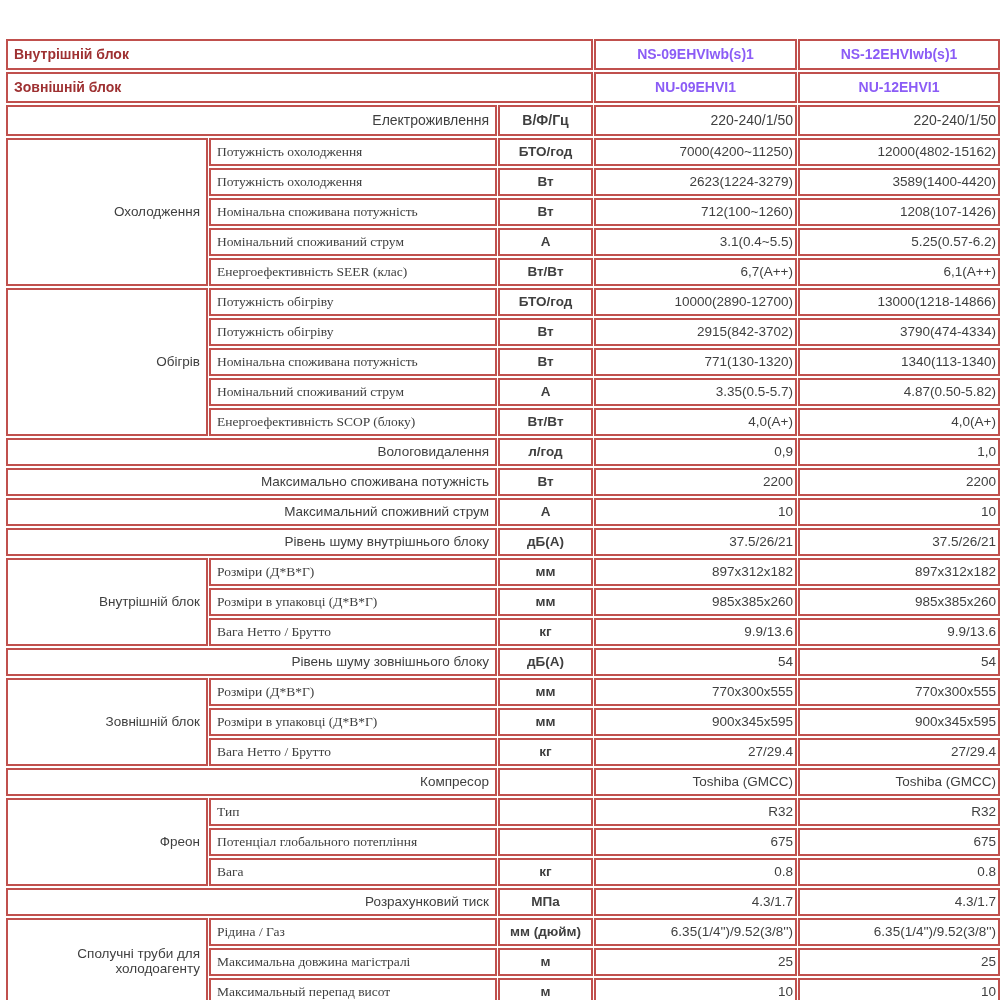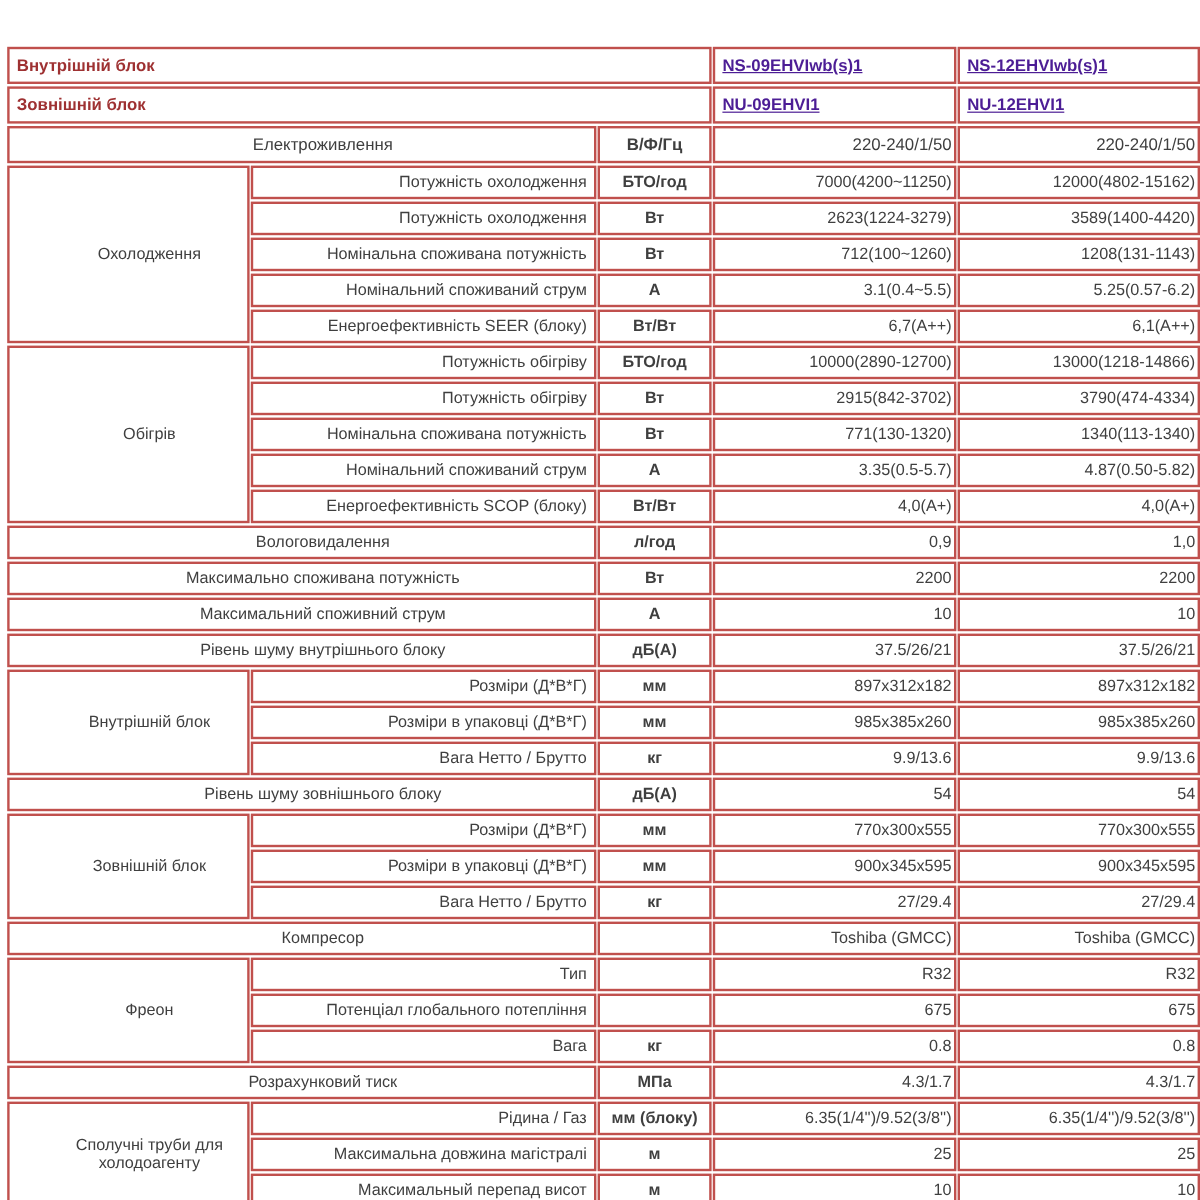--- a/index.html
+++ b/index.html
@@ -3,23 +3,23 @@
 <meta charset="utf-8">
 <style>
   html,body{margin:0;padding:0;background:#ffffff;}
   body{width:1000px;height:1000px;font-family:"Liberation Sans","DejaVu Sans",sans-serif;}
   .page{padding:37px 5px 0 5px;}
   table{border-collapse:separate;border-spacing:1px 2px;width:990px;table-layout:fixed;}
   td{border:2px solid #C0504D;background:#fff;font-size:13.5px;color:#3F3F3F;
      padding:1px 6px;height:22px;line-height:1.1;overflow:hidden;vertical-align:middle;}
   tr.hdr td{height:25px;font-size:14px;}
   td.hlabel{text-align:left;color:#9E3132;font-weight:bold;}
-  td.hvalue{text-align:left;color:#4c1d95;font-weight:bold;text-decoration:underline;}
-  td.label{text-align:center;padding-left:41px;}
-  td.param{text-align:right;}
+  td.hvalue{text-align:center;color:#8b5cf6;font-weight:bold;}
+  td.label{text-align:right;padding-left:41px;}
+  td.param{text-align:left;font-family:Liberation Serif, serif;}
   td.unit{text-align:center;padding:1px 2px;font-weight:bold;}
   td.value{text-align:right;padding:1px 2px;}
 </style>
 </head>
 <body>
 
 <div class="page">
   <table>
     <colgroup>
       <col style="width:202px">
@@ -55,30 +55,30 @@
         <tr>
           <td class="param">Потужність охолодження</td>
           <td class="unit">Вт</td>
           <td class="value">2623(1224-3279)</td>
           <td class="value">3589(1400-4420)</td>
         </tr>
         <tr>
           <td class="param">Номінальна споживана потужність</td>
           <td class="unit">Вт</td>
           <td class="value">712(100~1260)</td>
-          <td class="value">1208(131-1143)</td>
+          <td class="value">1208(107-1426)</td>
         </tr>
         <tr>
           <td class="param">Номінальний споживаний струм</td>
           <td class="unit">А</td>
           <td class="value">3.1(0.4~5.5)</td>
           <td class="value">5.25(0.57-6.2)</td>
         </tr>
         <tr>
-          <td class="param">Енергоефективність SEER (блоку)</td>
+          <td class="param">Енергоефективність SEER (клас)</td>
           <td class="unit">Вт/Вт</td>
           <td class="value">6,7(A++)</td>
           <td class="value">6,1(A++)</td>
         </tr>
         <tr>
           <td rowspan="5" class="label">Обігрів</td>
           <td class="param">Потужність обігріву</td>
           <td class="unit">БТО/год</td>
           <td class="value">10000(2890-12700)</td>
           <td class="value">13000(1218-14866)</td>
@@ -202,21 +202,21 @@
         </tr>
         <tr>
           <td colspan="2" class="label">Розрахунковий тиск</td>
           <td class="unit">МПа</td>
           <td class="value">4.3/1.7</td>
           <td class="value">4.3/1.7</td>
         </tr>
         <tr>
           <td rowspan="3" class="label">Сполучні труби для холодоагенту</td>
           <td class="param">Рідина / Газ</td>
-          <td class="unit">мм (блоку)</td>
+          <td class="unit">мм (дюйм)</td>
           <td class="value">6.35(1/4'')/9.52(3/8'')</td>
           <td class="value">6.35(1/4'')/9.52(3/8'')</td>
         </tr>
         <tr>
           <td class="param">Максимальна довжина магістралі</td>
           <td class="unit">м</td>
           <td class="value">25</td>
           <td class="value">25</td>
         </tr>
         <tr>

